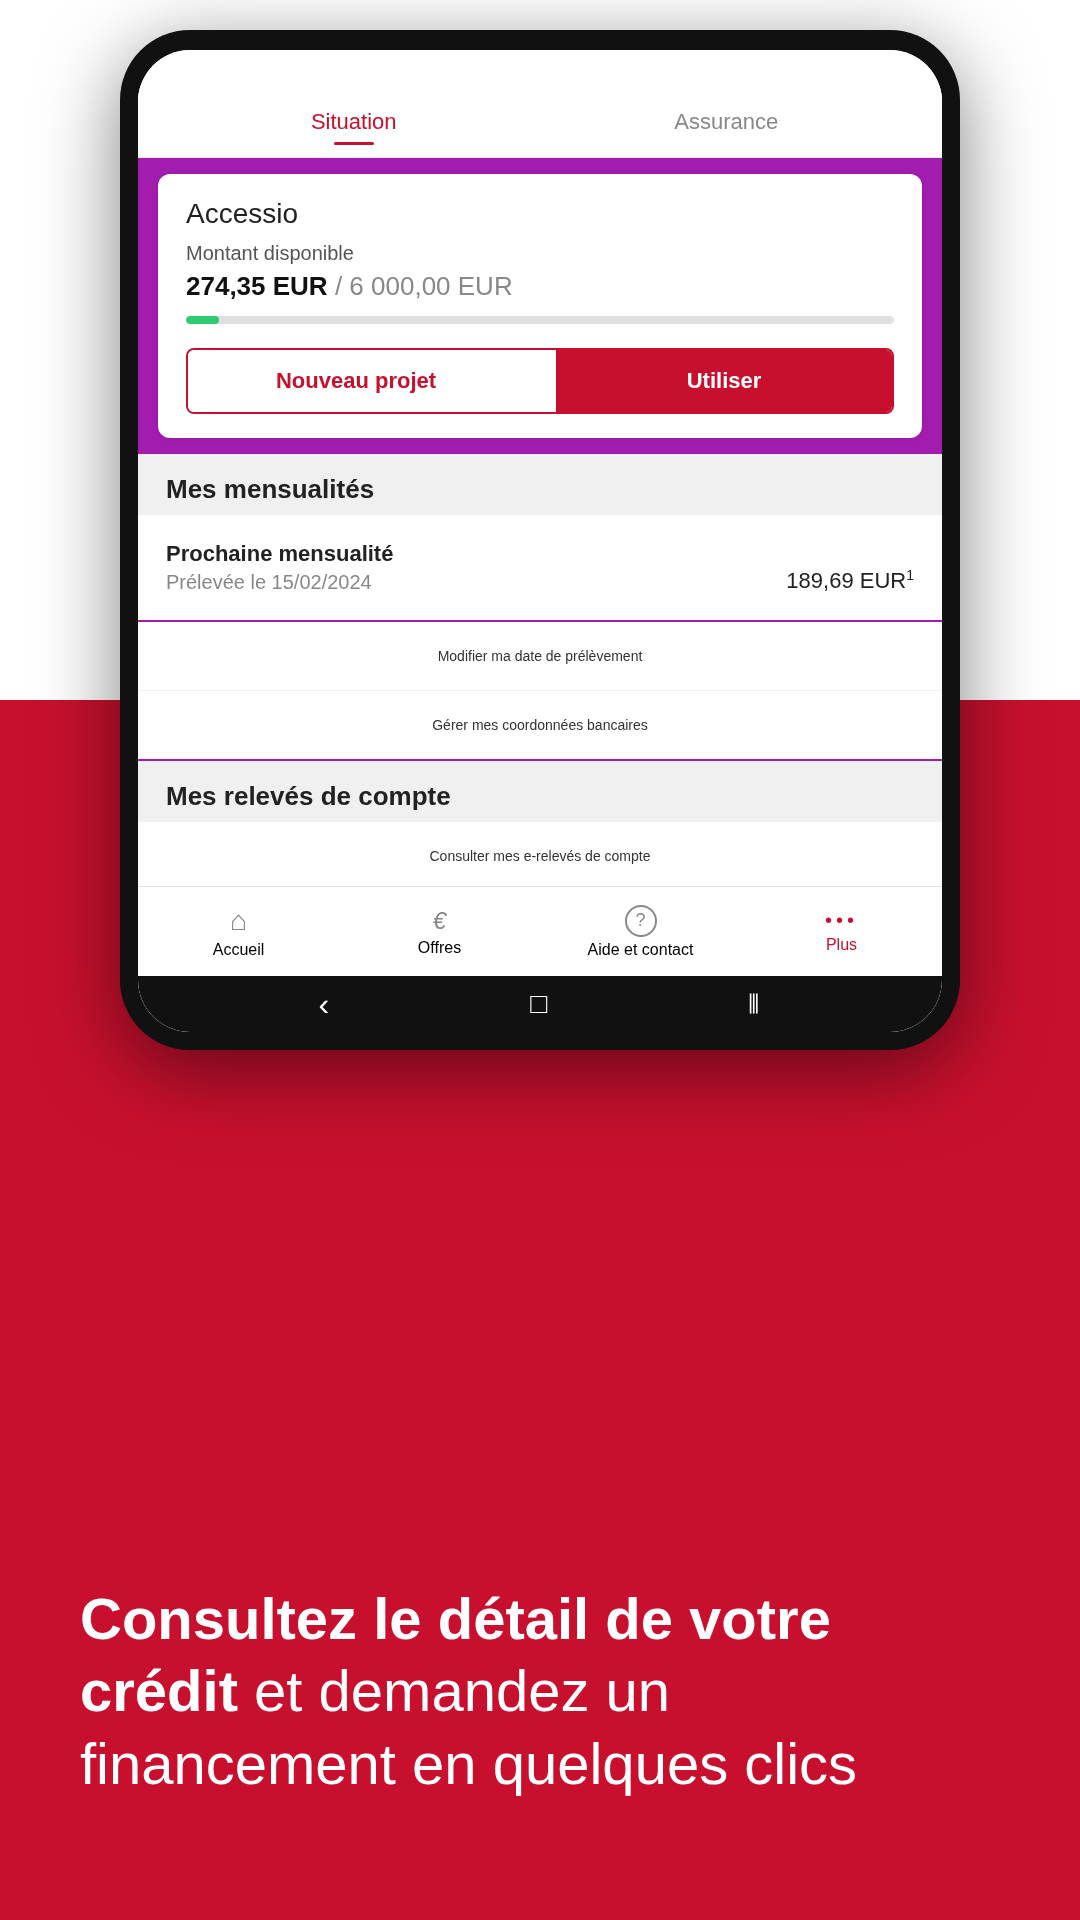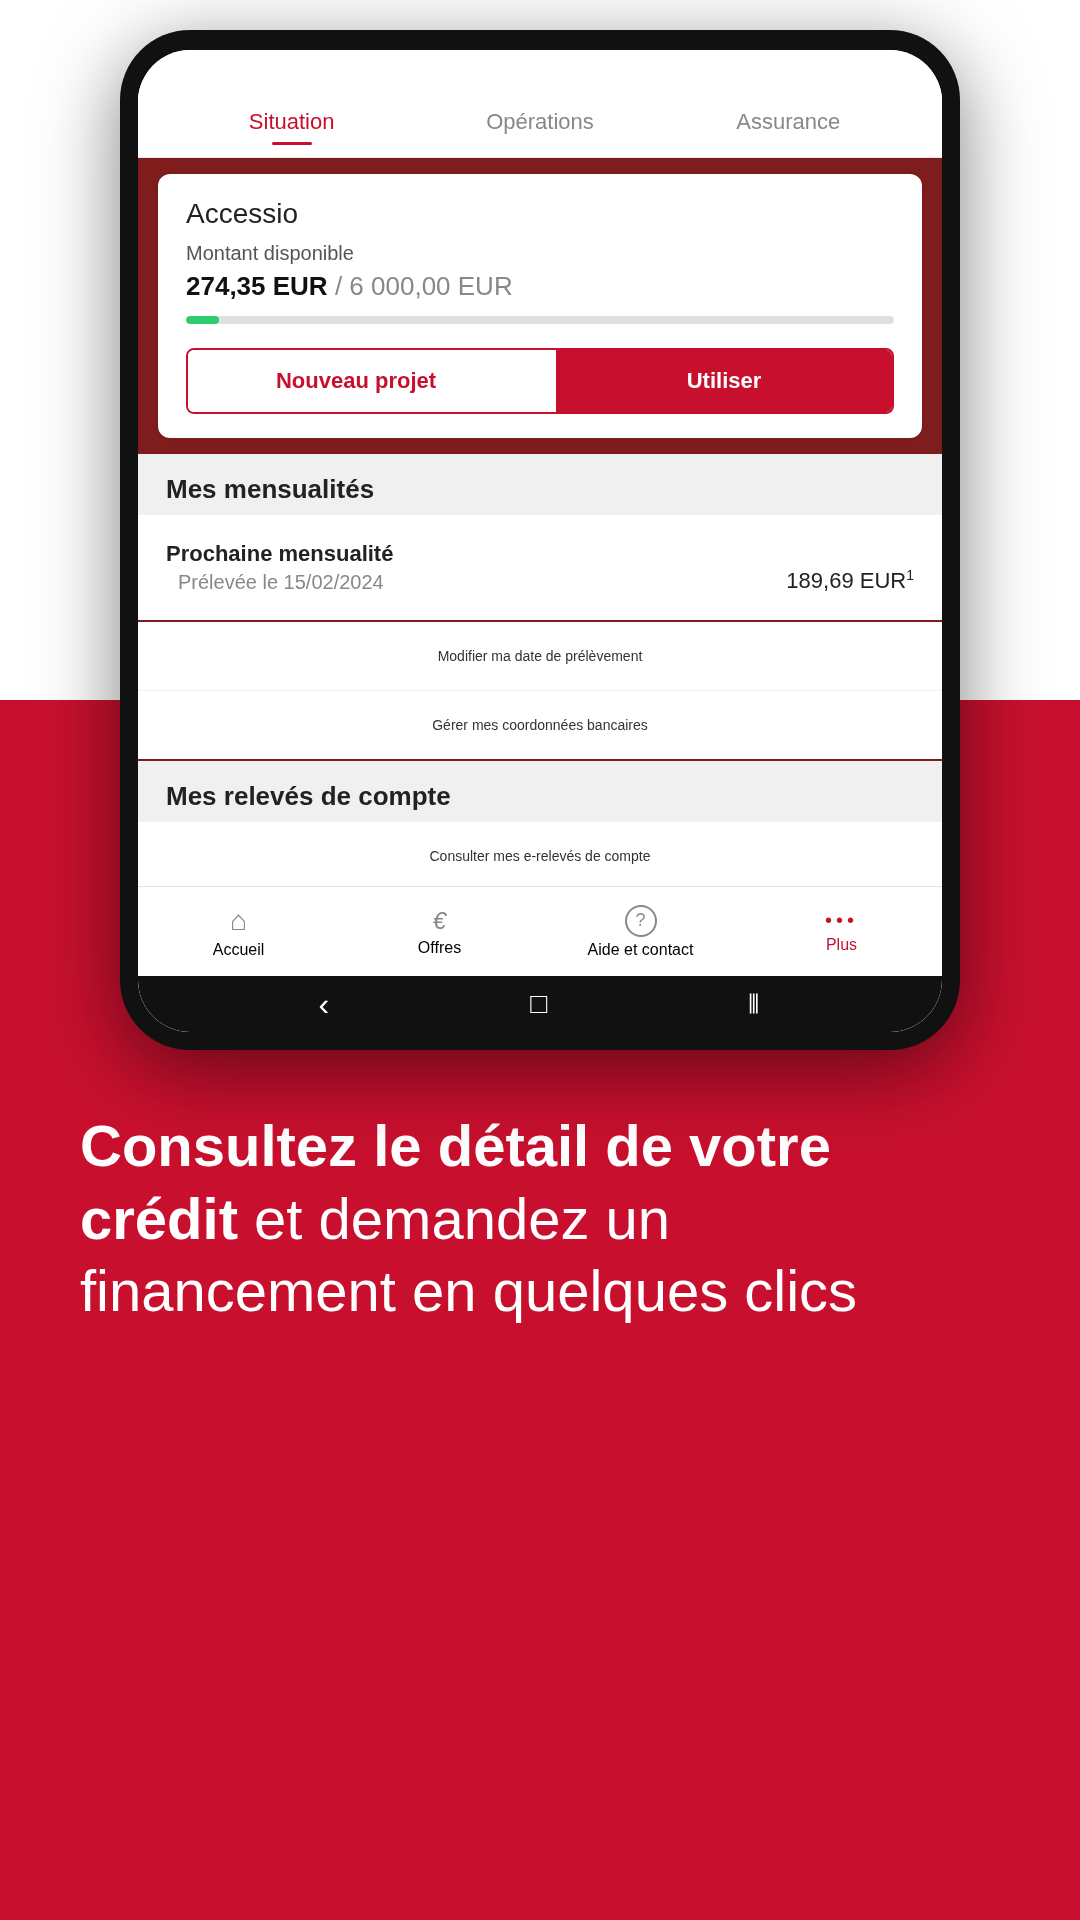--- a/index.html
+++ b/index.html
@@ -92,21 +92,21 @@
       width: 40px;
       height: 3px;
       background: #c8102e;
       border-radius: 2px;
     }
 
     
     .content-scroll {
       flex: 1;
       overflow-y: auto;
-      background: #7f1d1d;
+      background: #a21caf;
     }
 
     
     .credit-card {
       background: #fff;
       margin: 16px 20px;
       border-radius: 12px;
       padding: 24px 28px;
       box-shadow: 0 1px 4px rgba(0,0,0,0.08);
     }
@@ -224,21 +224,20 @@
     .list-item-title {
       font-size: 22px;
       font-weight: 600;
       color: #222;
     }
 
     .list-item-sub {
       font-size: 20px;
       color: #888;
       margin-top: 4px;
-      margin-left: 12px;
     }
 
     .list-item-amount {
       font-size: 22px;
       color: #222;
     }
 
     
     .action-section {
       background: #fff;
@@ -318,20 +317,21 @@
     
     .marketing-section {
       position: absolute;
       bottom: 0;
       left: 0;
       right: 0;
       height: 870px;
       background: #c8102e;
       display: flex;
       flex-direction: column;
+      justify-content: flex-end;
       padding: 60px 80px 120px;
       z-index: 1;
     }
 
     .marketing-text {
       font-size: 58px;
       line-height: 1.25;
       color: #fff;
     }
 
@@ -365,23 +365,20 @@
 <div class="phone-shell">
   <div class="phone-screen">
 
     <div class="status-bar"></div>
 
     <div class="screen-content">
 
       <div class="tab-bar">
         <div class="tab-item active">
           <span>Situation</span>
-        </div>
-        <div class="tab-item">
-          <span>Opérations</span>
         </div>
         <div class="tab-item">
           <span>Assurance</span>
         </div>
       </div>
 
       <div class="content-scroll">
 
         <div class="credit-card">
           <div class="credit-title">Accessio</div>

